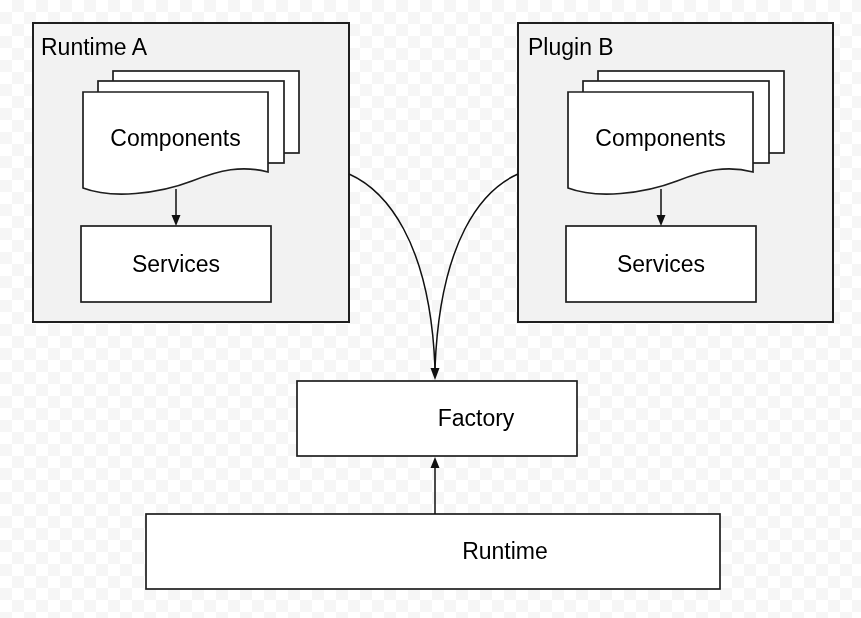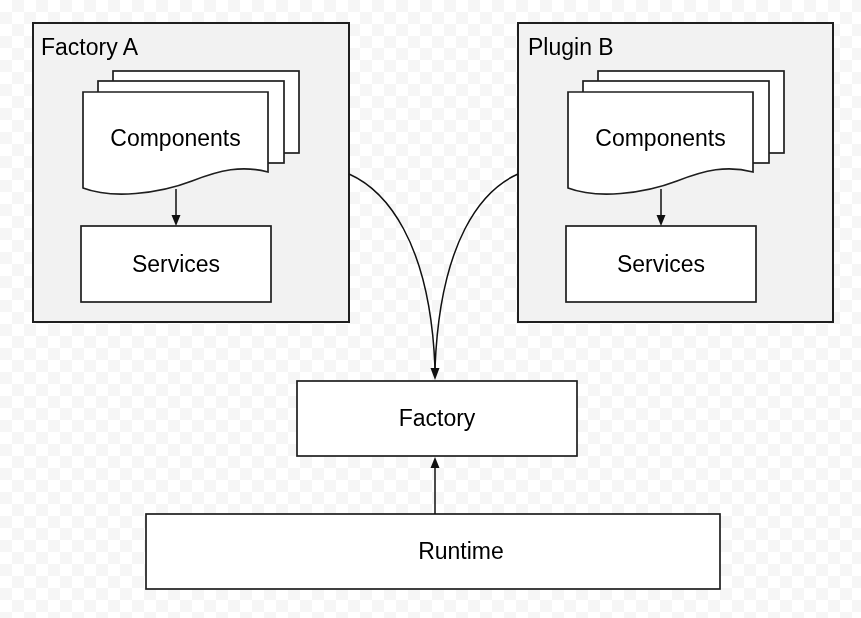--- a/index.html
+++ b/index.html
@@ -67,29 +67,29 @@
 
     <path d="M 349 174 C 385 190 430 240 435 368" class="edge-line"></path>
 
     <path d="M 518 174 C 482 190 440 240 435 368" class="edge-line"></path>
     <polygon points="435,380 430.5,368 439.5,368" class="arrow-head"></polygon>
 
     <line x1="435" y1="514" x2="435" y2="468" class="edge-line"></line>
     <polygon points="435,457 430.5,468 439.5,468" class="arrow-head"></polygon>
   </svg>
 
-  <div class="lbl" style="left:41px; top:34px;">Factory A</div>
+  <div class="lbl" style="left:41px; top:34px;">Runtime A</div>
 
   <div class="lbl" style="left:528px; top:34px;text-align:right;">Plugin B</div>
 
   <div class="lbl center" style="left:83px; top:92px; width:185px; height:92px;">Components</div>
 
   <div class="lbl center" style="left:568px; top:92px; width:185px; height:92px;">Components</div>
 
   <div class="lbl center" style="left:81px; top:226px; width:190px; height:76px;">Services</div>
 
   <div class="lbl center" style="left:566px; top:226px; width:190px; height:76px;">Services</div>
 
-  <div class="lbl center" style="left:297px; top:381px; width:280px; height:75px;">Factory</div>
+  <div class="lbl center" style="left:297px; top:381px; width:280px; height:75px;padding-left:39px;">Factory</div>
 
-  <div class="lbl center" style="left:146px; top:514px; width:630px; height:75px;">Runtime</div>
+  <div class="lbl center" style="left:146px; top:514px; width:630px; height:75px;padding-left:44px;">Runtime</div>
 
 </div>
 
 </body></html>

